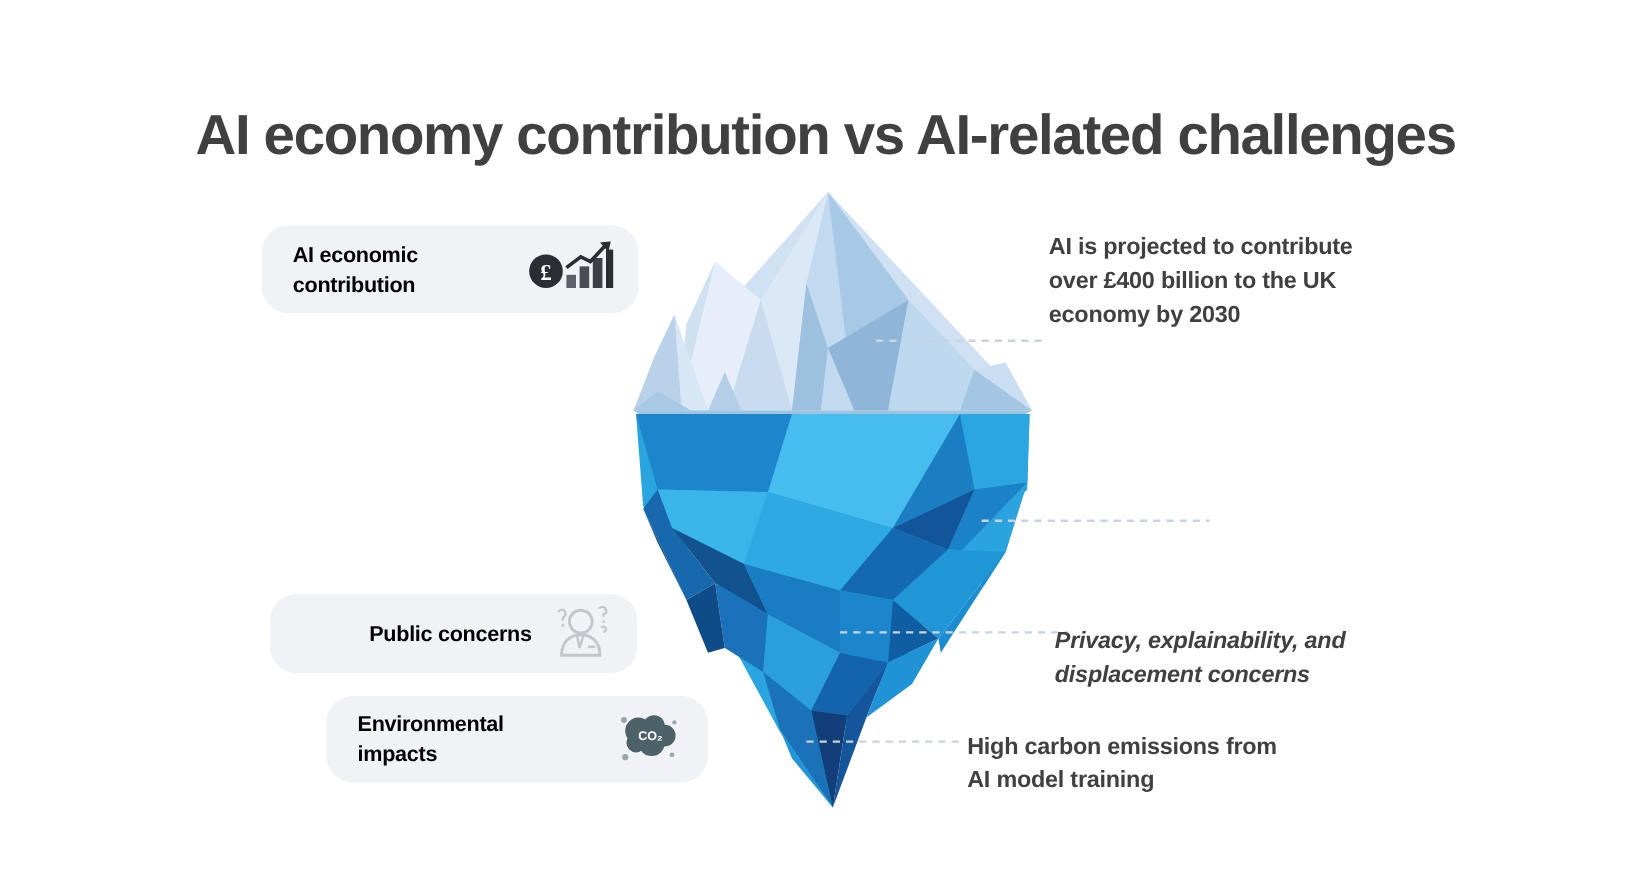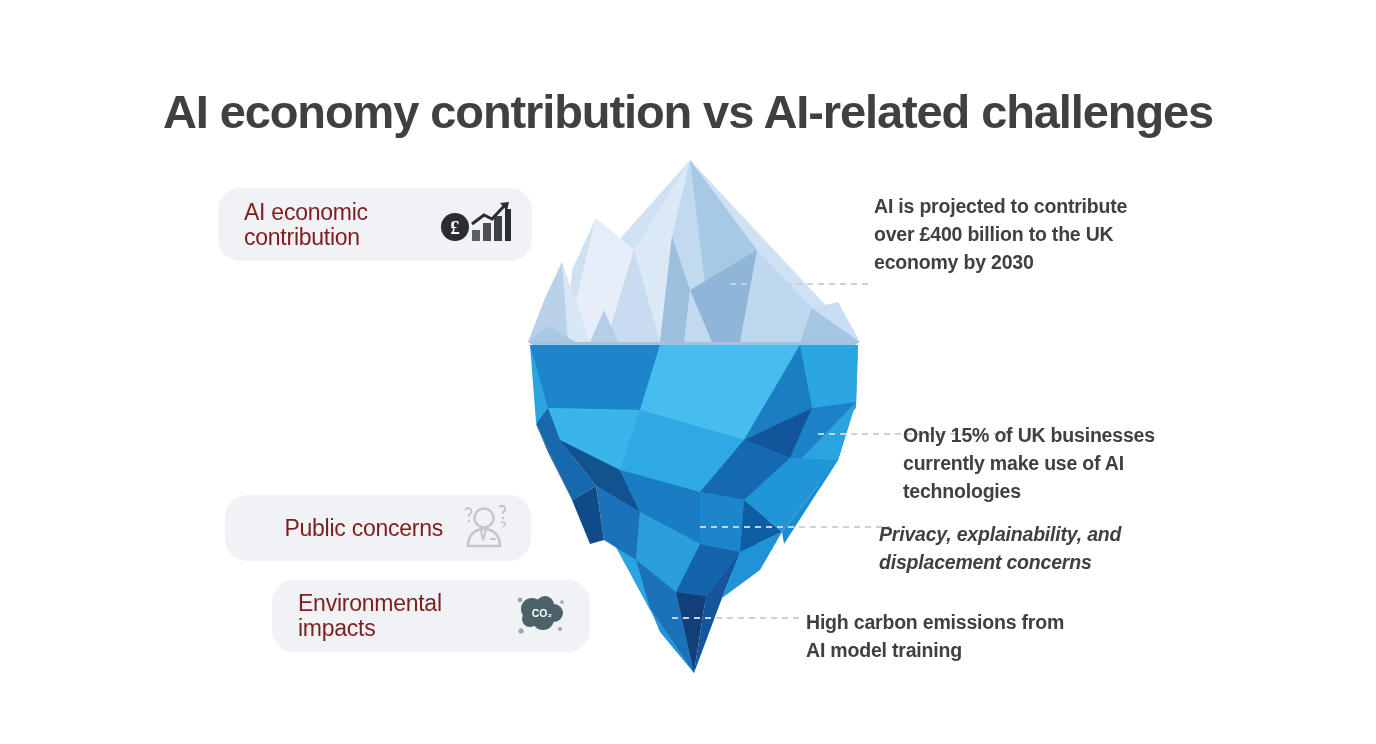--- a/index.html
+++ b/index.html
@@ -55,24 +55,24 @@
     display: flex;
     align-items: center;
     justify-content: space-between;
     box-sizing: border-box;
     background: #f1f2f6;
     border-radius: 22px;
     padding: 13px 20px 13px 26px;
     gap: 14px;
   }
   .badge-label {
-    font-size: 23px;
+    font-size: 18px;
     line-height: 25px;
-    font-weight: normal;
-    color: #7f1d1d;
+    font-weight: bold;
+    color: #000000;
     letter-spacing: -0.25px;
     white-space: pre-line;
   }
   .badge-icon {
     flex: 0 0 auto;
     display: block;
   }
 
   #badge-economic   { left: 218px; top: 48px;  width: 314px; height: 73px; }
   #badge-adoption   { left: 196px; top: 263px; width: 312px; height: 70px; }
@@ -248,21 +248,18 @@
         <circle cx="52" cy="12" r="1.8" fill="#9aa7ab"></circle>
         <circle cx="11" cy="41" r="2.6" fill="#9aa7ab"></circle>
         <circle cx="50" cy="39" r="2" fill="#9aa7ab"></circle>
       </svg>
     </span>
   </div>
 
   <div class="note" id="note-contribution">AI is projected to contribute
 over £400 billion to the UK
 economy by 2030</div>
-  <div class="note" id="note-adoption">Only 15% of UK businesses
-currently make use of AI
-technologies</div>
   <div class="note" id="note-public">Privacy, explainability, and
 displacement  concerns</div>
   <div class="note" id="note-carbon">High carbon emissions from
 AI model training</div>
 
 </div>
 
 </body></html>

